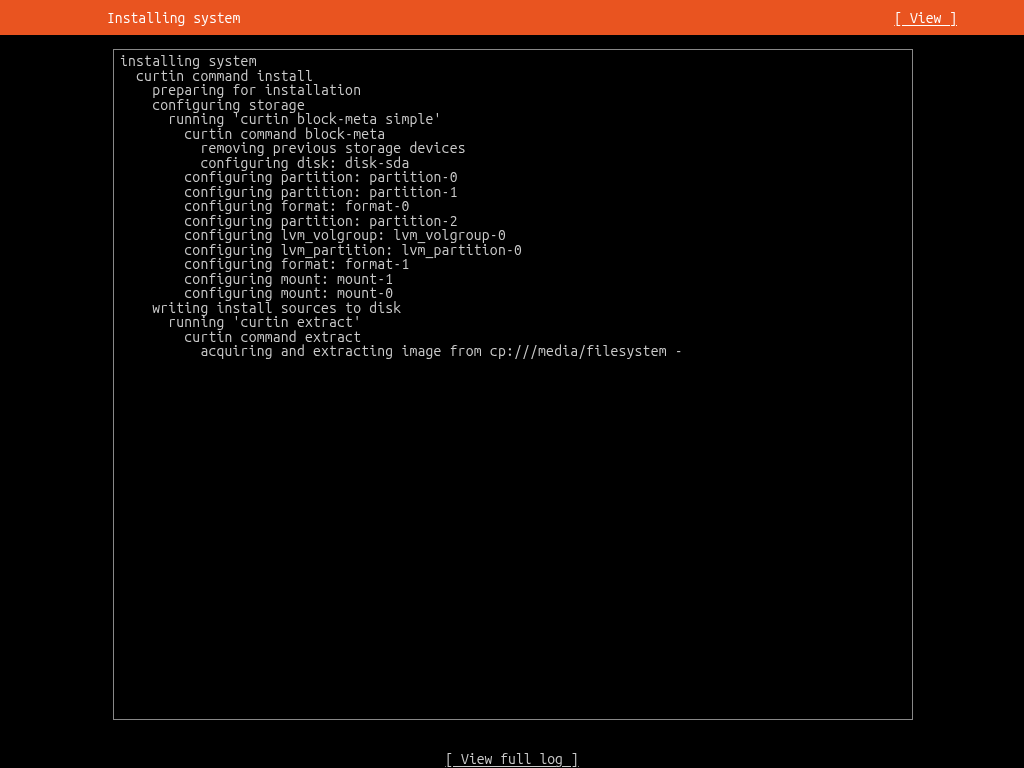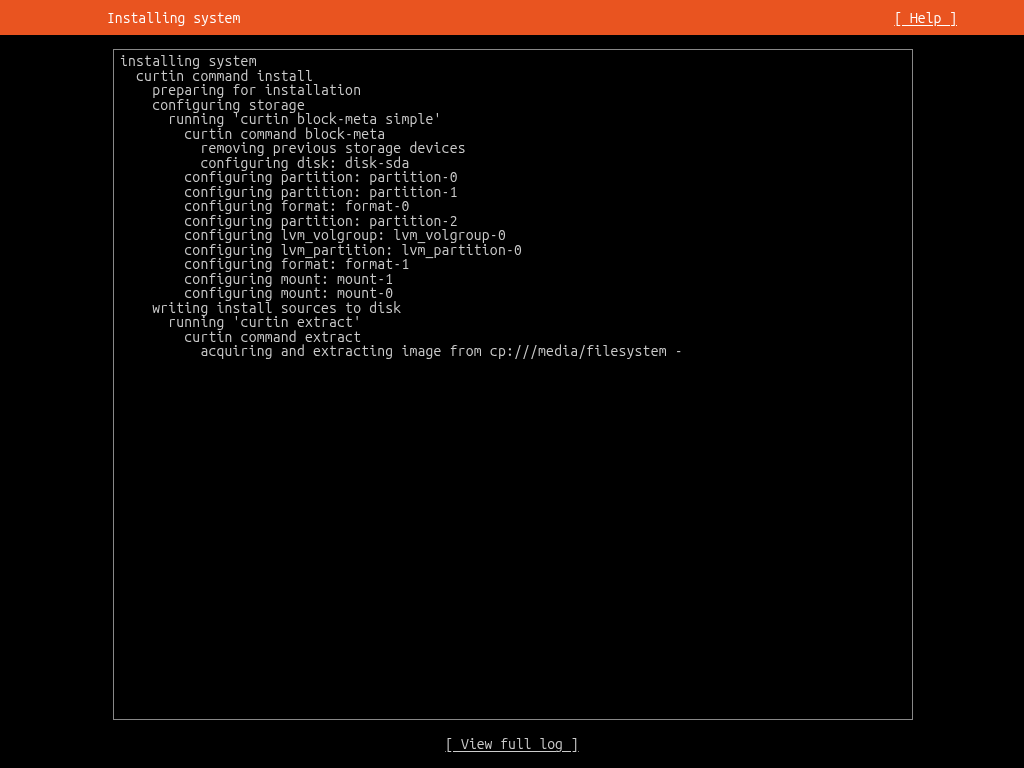--- a/index.html
+++ b/index.html
@@ -48,36 +48,36 @@
       line-height: 14.5px;
       white-space: pre;
       color: #cccccc;
       letter-spacing: 0.2px;
     }
     .log-line {
       display: block;
     }
     .footer {
       position: absolute;
-      bottom: 16px;
+      bottom: 1px;
       width: 100%;
       text-align: center;
     }
     .view-full-log {
       cursor: pointer;
       color: #cccccc;
       text-decoration: underline;
       text-underline-offset: 2px;
     }
   </style>
 </head>
 <body>
 
 <div class="header">
   <span class="header-title">Installing system</span>
-  <span class="help-button">[ Help ]</span>
+  <span class="help-button">[ View ]</span>
 </div>
 
 <div class="log-container"><span class="log-line">installing system</span><span class="log-line">  curtin command install</span><span class="log-line">    preparing for installation</span><span class="log-line">    configuring storage</span><span class="log-line">      running 'curtin block-meta simple'</span><span class="log-line">        curtin command block-meta</span><span class="log-line">          removing previous storage devices</span><span class="log-line">          configuring disk: disk-sda</span><span class="log-line">        configuring partition: partition-0</span><span class="log-line">        configuring partition: partition-1</span><span class="log-line">        configuring format: format-0</span><span class="log-line">        configuring partition: partition-2</span><span class="log-line">        configuring lvm_volgroup: lvm_volgroup-0</span><span class="log-line">        configuring lvm_partition: lvm_partition-0</span><span class="log-line">        configuring format: format-1</span><span class="log-line">        configuring mount: mount-1</span><span class="log-line">        configuring mount: mount-0</span><span class="log-line">    writing install sources to disk</span><span class="log-line">      running 'curtin extract'</span><span class="log-line">        curtin command extract</span><span class="log-line">          acquiring and extracting image from cp:///media/filesystem -</span></div>
 
 <div class="footer">
   <span class="view-full-log">[ View full log ]</span>
 </div>
 
 </body></html>

